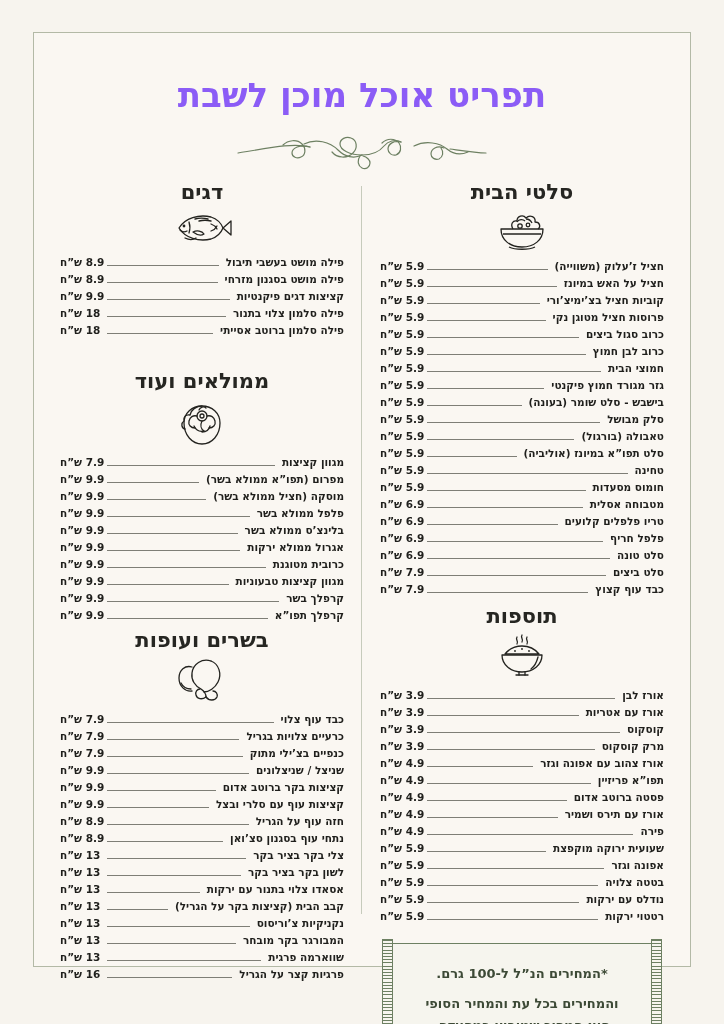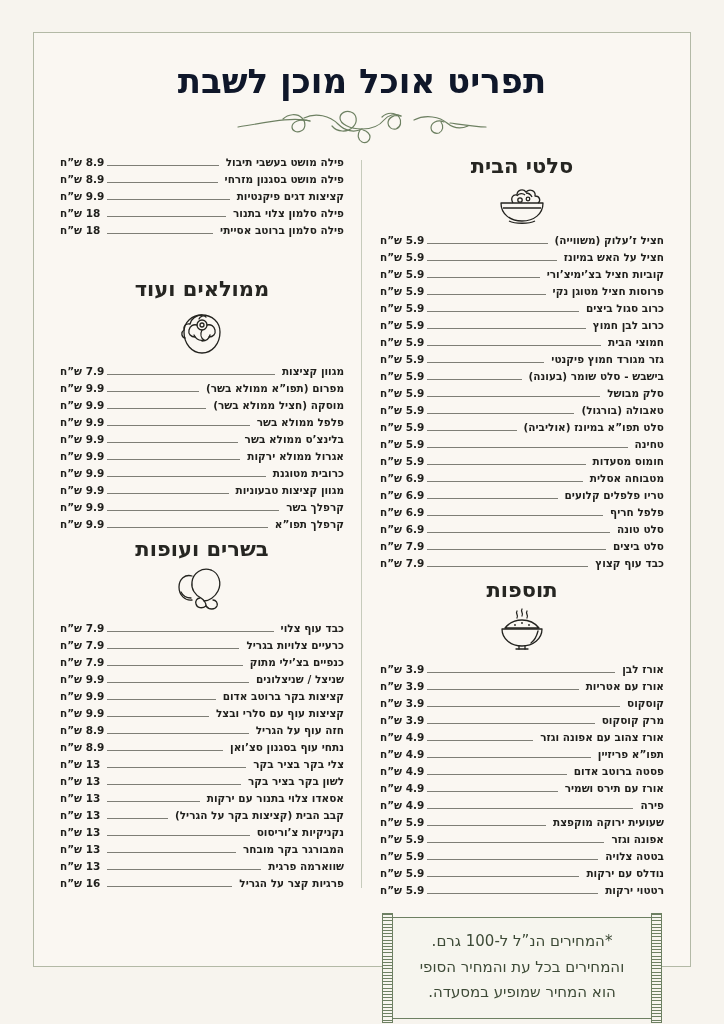--- a/index.html
+++ b/index.html
@@ -36,23 +36,23 @@
 
   
   .title-area {
     text-align: center;
     padding-top: 26px;
   }
   .menu-title {
     font-size: 34px;
     font-weight: 700;
     letter-spacing: 0px;
-    color: #0f172a;
+    color: #8b5cf6;
     line-height: 1.1;
-    margin: 4px;
+    margin: 18px;
   }
   .flourish {
     margin: 6px auto 0;
     width: 260px;
     height: 38px;
     display: block;
   }
 
   
   .columns {
@@ -155,24 +155,25 @@
     border: 1.4px solid #6d8062;
     background: repeating-linear-gradient(
       to bottom,
       #6d8062 0px, #6d8062 1px,
       #f6f5ee 1px, #f6f5ee 3.2px
     );
   }
   .note-box::before { right: -5px; }
   .note-box::after  { left: -5px; }
   .note-line {
-    font-size: 15px;
+    font-size: 13px;
     line-height: 1.72;
     color: #3d4a36;
-    margin: 0;
+    margin: 8px;
+    font-weight: bold;
   }
 
   
   .footer {
     position: absolute;
     left: 0; right: 0;
     bottom: 14px;
     text-align: center;
   }
   .footer-rule {
@@ -428,20 +429,36 @@
             <p class="note-line">*המחירים הנ”ל ל-100 גרם.</p>
             <p class="note-line">והמחירים בכל עת והמחיר הסופי הוא המחיר שמופיע במסעדה.</p>
           </div>
         </div>
 
       </div>
 
       <div class="col col-left">
 
         <div class="section">
+          <div class="section-head">
+            <h2 class="section-title">דגים</h2>
+            <svg class="section-icon" width="62" height="40" viewBox="0 0 62 40" fill="none" stroke="#23231f" stroke-width="1.3" stroke-linejoin="round" stroke-linecap="round">
+              <path d="M8 20 c6 -10 20 -14 32 -11 c6 2 10 6 12 11 c-2 5 -6 9 -12 11 c-12 3 -26 -1 -32 -11 z"></path>
+              <path d="M52 20 l8 -7 v14 z"></path>
+              <path d="M18 14 c1 3 1 8 0 11"></path>
+              <circle cx="13" cy="18" r="1.4" fill="#23231f" stroke="none"></circle>
+              <path d="M9 22 c2 2 5 2 7 1"></path>
+              <path d="M22 24 c4 3 8 4 11 2 c-2 -3 -7 -4 -11 -2 z"></path>
+              <path d="M24 11 c4 -1 9 -1 13 0"></path>
+              <path d="M28 13 c4 -1 8 -1 12 0"></path>
+              <path d="M14 30 c4 2 8 2 11 0"></path>
+              <path d="M40 16 c3 1 5 3 6 5"></path>
+              <path d="M40 23 c3 -1 5 -3 6 -5"></path>
+            </svg>
+          </div>
           <ul class="items">
             <li class="item">
               <span class="item-name">פילה מושט בעשבי תיבול</span>
               <span class="dots"></span>
               <span class="item-price">8.9 ש”ח</span>
             </li>
             <li class="item">
               <span class="item-name">פילה מושט בסגנון מזרחי</span>
               <span class="dots"></span>
               <span class="item-price">8.9 ש”ח</span>
@@ -457,21 +474,21 @@
               <span class="item-price">18 ש”ח</span>
             </li>
             <li class="item">
               <span class="item-name">פילה סלמון ברוטב אסייתי</span>
               <span class="dots"></span>
               <span class="item-price">18 ש”ח</span>
             </li>
           </ul>
         </div>
 
-        <div class="section" style="margin-top:38px;">
+        <div class="section" style="margin-top:30px;">
           <div class="section-head">
             <h2 class="section-title">ממולאים ועוד</h2>
             <svg class="section-icon" width="56" height="52" viewBox="0 0 56 52" fill="none" stroke="#23231f" stroke-width="1.3" stroke-linejoin="round" stroke-linecap="round">
               <path d="M10 27 c0 -10 8 -17 18 -17 s18 7 18 17 c0 12 -8 21 -18 21 s-18 -9 -18 -21 z"></path>
               <path d="M28 10 c-6 0 -11 4 -12 9 c-4 -1 -7 2 -6 6 c-3 2 -3 7 1 8"></path>
               <circle cx="28" cy="20" r="5"></circle>
               <path d="M23 20 c-4 -1 -7 1 -8 5 c-1 4 2 7 6 7"></path>
               <path d="M33 20 c4 -1 7 1 8 5 c1 4 -2 7 -6 7"></path>
               <path d="M28 25 c-2 4 -1 8 2 10"></path>
               <path d="M25 14 c1 -3 5 -4 7 -2"></path>

